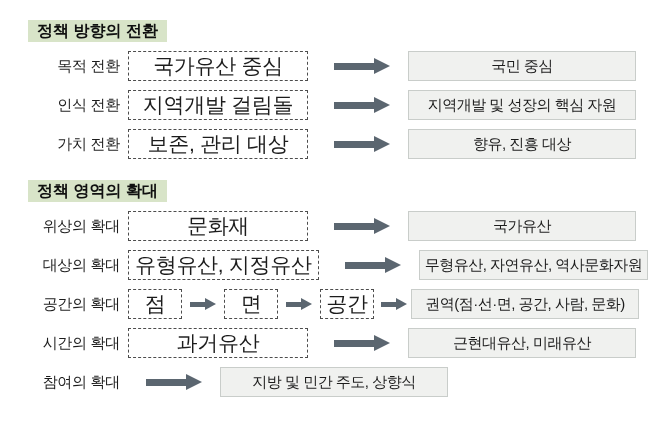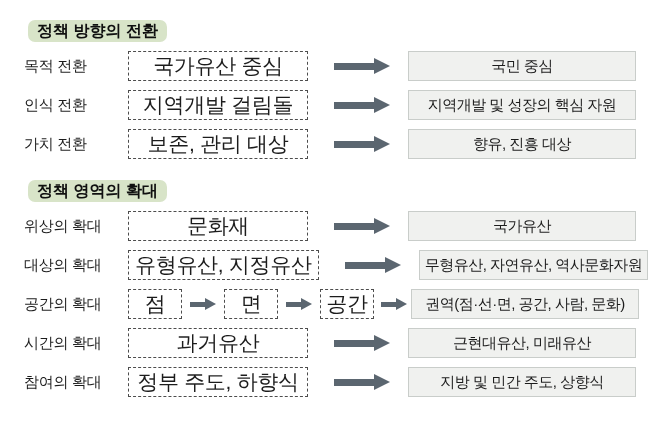--- a/index.html
+++ b/index.html
@@ -18,33 +18,32 @@
   .section-title {
     display: inline-block;
     background: var(--title-bg, #d8e4c8);
     color: #101010;
     font-weight: bold;
     font-size: 16px;
     line-height: 16px;
     padding: 3px 9px;
     margin: 0 0 9px 4px;
     white-space: nowrap;
-    border-radius: 7px;
   }
   .section + .section .section-title { margin-top: 12px; }
   .row {
     display: flex;
     align-items: center;
     height: 30px;
     margin-bottom: 9px;
     white-space: nowrap;
   }
   .row-label {
     width: 96px;
-    text-align: left;
+    text-align: right;
     font-size: 15px;
     letter-spacing: -0.3px;
     flex: none;
   }
   .dashed-box {
     box-sizing: border-box;
     min-width: 180px;
     height: 30px;
     margin-left: 8px;
     border: 1px dashed #4d4d4d;
@@ -161,20 +160,19 @@
       </div><div class="row">
         <div class="row-label">시간의 확대</div>
         <div class="dashed-box">과거유산</div>
         <span class="arrow">
           <span class="shaft"></span>
           <span class="head"></span>
         </span>
         <div class="result-box">근현대유산, 미래유산</div>
       </div><div class="row">
         <div class="row-label">참여의 확대</div>
-        <div class="dashed-box">정부 주도, 하향식</div>
         <span class="arrow">
           <span class="shaft"></span>
           <span class="head"></span>
         </span>
         <div class="result-box">지방 및 민간 주도, 상향식</div>
       </div></div>
   </div>
 
 </body></html>

